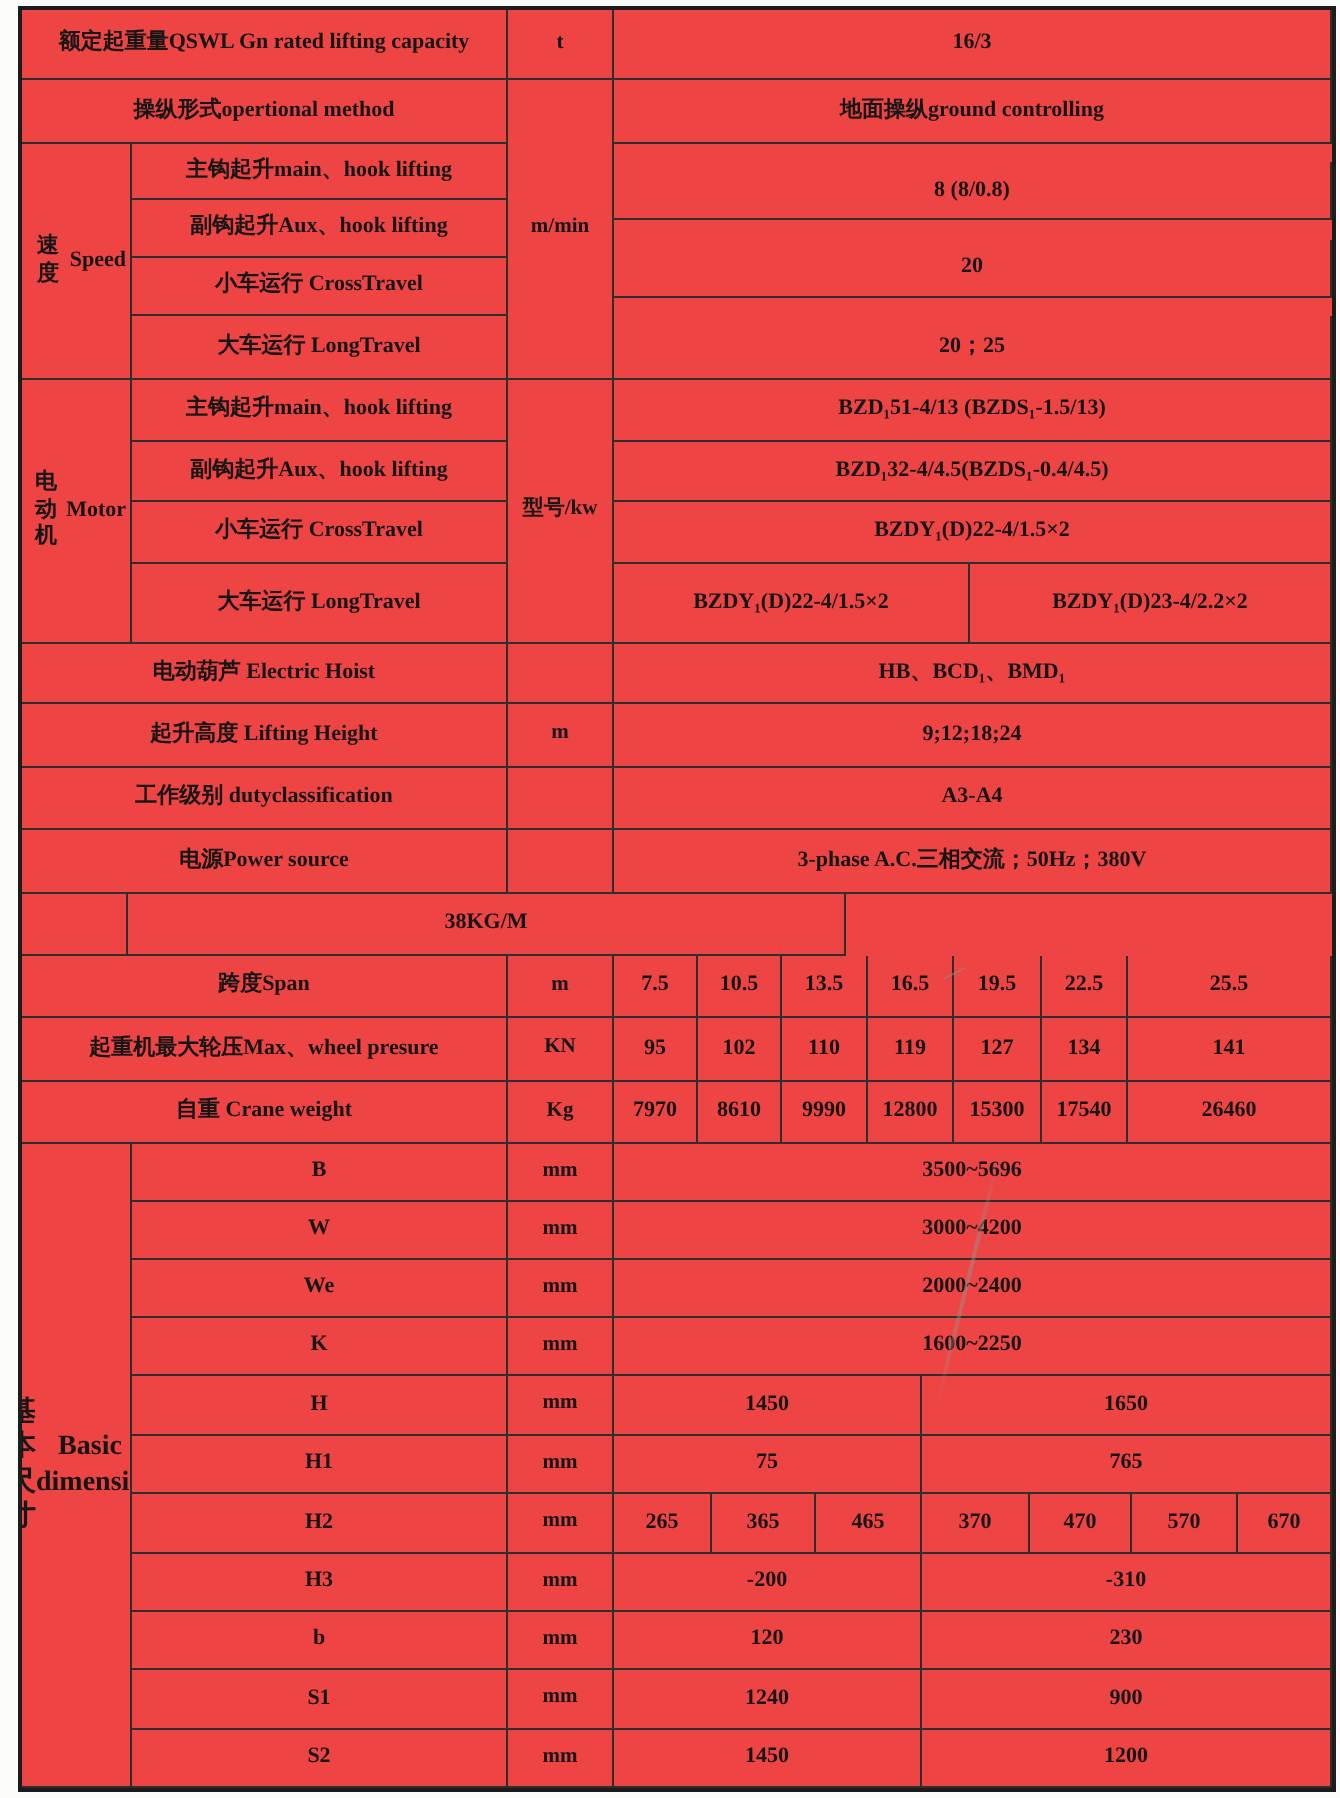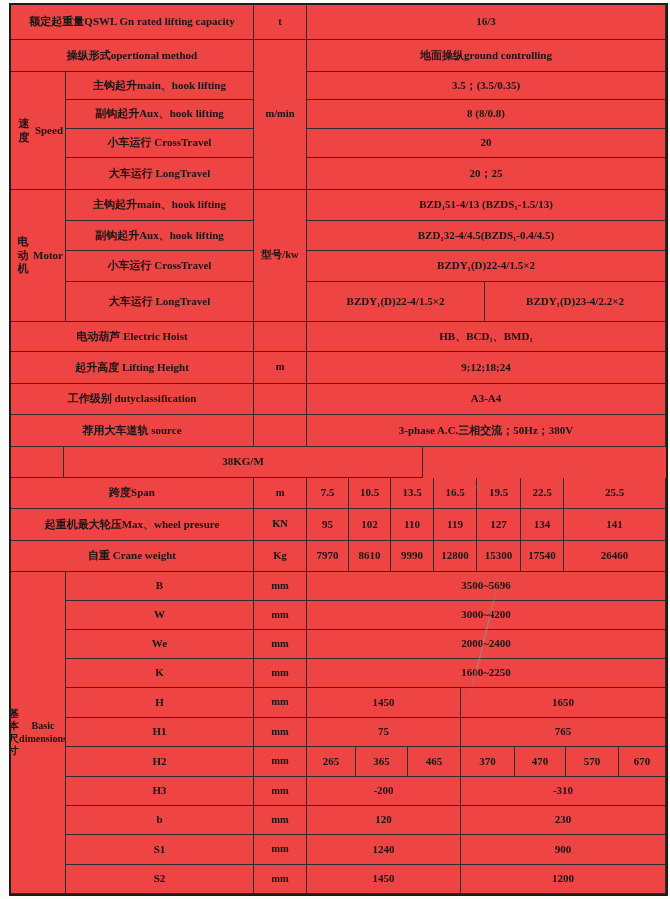--- a/index.html
+++ b/index.html
@@ -34,21 +34,21 @@
   .w-right { width:600px; }
   
   .sc1{width:42px}.sc2{width:42px}.sc3{width:43px}.sc4{width:43px}
   .sc5{width:44px}.sc6{width:43px}.sc7{width:102px}
   
   .hc1{width:49px}.hc2{width:52px}.hc3{width:53px}.hc4{width:54px}
   .hc5{width:51px}.hc6{width:53px}.hc7{width:47px}
   
   .dsl{width:154px}.dsr{width:205px}
   .ml{width:178px}.mr{width:181px}
-  .dim-group { font-size:10px; padding:0; }
+  .dim-group { font-size:14px; padding:0; }
   .dim-group .en { display:block; width:100%; text-align:center; }
   .artifact { position:absolute; pointer-events:none; }
   .scratch1 {
     left:483px; top:575px; width:2px; height:130px;
     background:linear-gradient(to bottom, rgba(160,160,160,0), rgba(148,148,148,.45) 35%, rgba(148,148,148,.4) 70%, rgba(160,160,160,0));
     transform:rotate(14deg);
   }
   .scratch2 {
     left:472px; top:486px; width:12px; height:5px;
     border-top:1.5px solid rgba(140,140,140,.5);
@@ -79,21 +79,20 @@
             <div class="cell" style="height:28px">主钩起升main、hook lifting</div>
             <div class="cell" style="height:29px">副钩起升Aux、hook lifting</div>
             <div class="cell" style="height:29px">小车运行 CrossTravel</div>
             <div class="cell" style="height:32px">大车运行 LongTravel</div>
           </div>
         </div>
       </div>
       <div class="cell w-unit">m/min</div>
       <div class="col" style="width:359px">
         <div class="cell" style="height:32px">地面操纵ground controlling</div>
-        <div class="cell" style="height:28px">3.5；(3.5/0.35)</div>
         <div class="cell" style="height:29px">8 (8/0.8)</div>
         <div class="cell" style="height:29px">20</div>
         <div class="cell" style="height:32px">20；25</div>
       </div>
     </div>
 
     <div class="band" style="height:132px">
       <div class="cell w-group group">
         <span>电动机</span>
         <span>Motor</span>
@@ -125,21 +124,21 @@
       <div class="cell w-lfull">起升高度 Lifting Height</div>
       <div class="cell w-unit">m</div>
       <div class="cell w-val">9;12;18;24</div>
     </div>
     <div class="band" style="height:31px">
       <div class="cell w-lfull">工作级别 dutyclassification</div>
       <div class="cell w-unit"></div>
       <div class="cell w-val">A3-A4</div>
     </div>
     <div class="band" style="height:32px">
-      <div class="cell w-lfull">荐用大车道轨 source</div>
+      <div class="cell w-lfull">电源Power source</div>
       <div class="cell w-unit"></div>
       <div class="cell w-val">3-phase A.C.三相交流；50Hz；380V</div>
     </div>
     <div class="band" style="height:31px">
       <div class="cell w-unit"></div>
       <div class="cell w-val">38KG/M</div>
     </div>
 
     <div class="band" style="height:31px">
       <div class="cell w-lfull">跨度Span</div>

